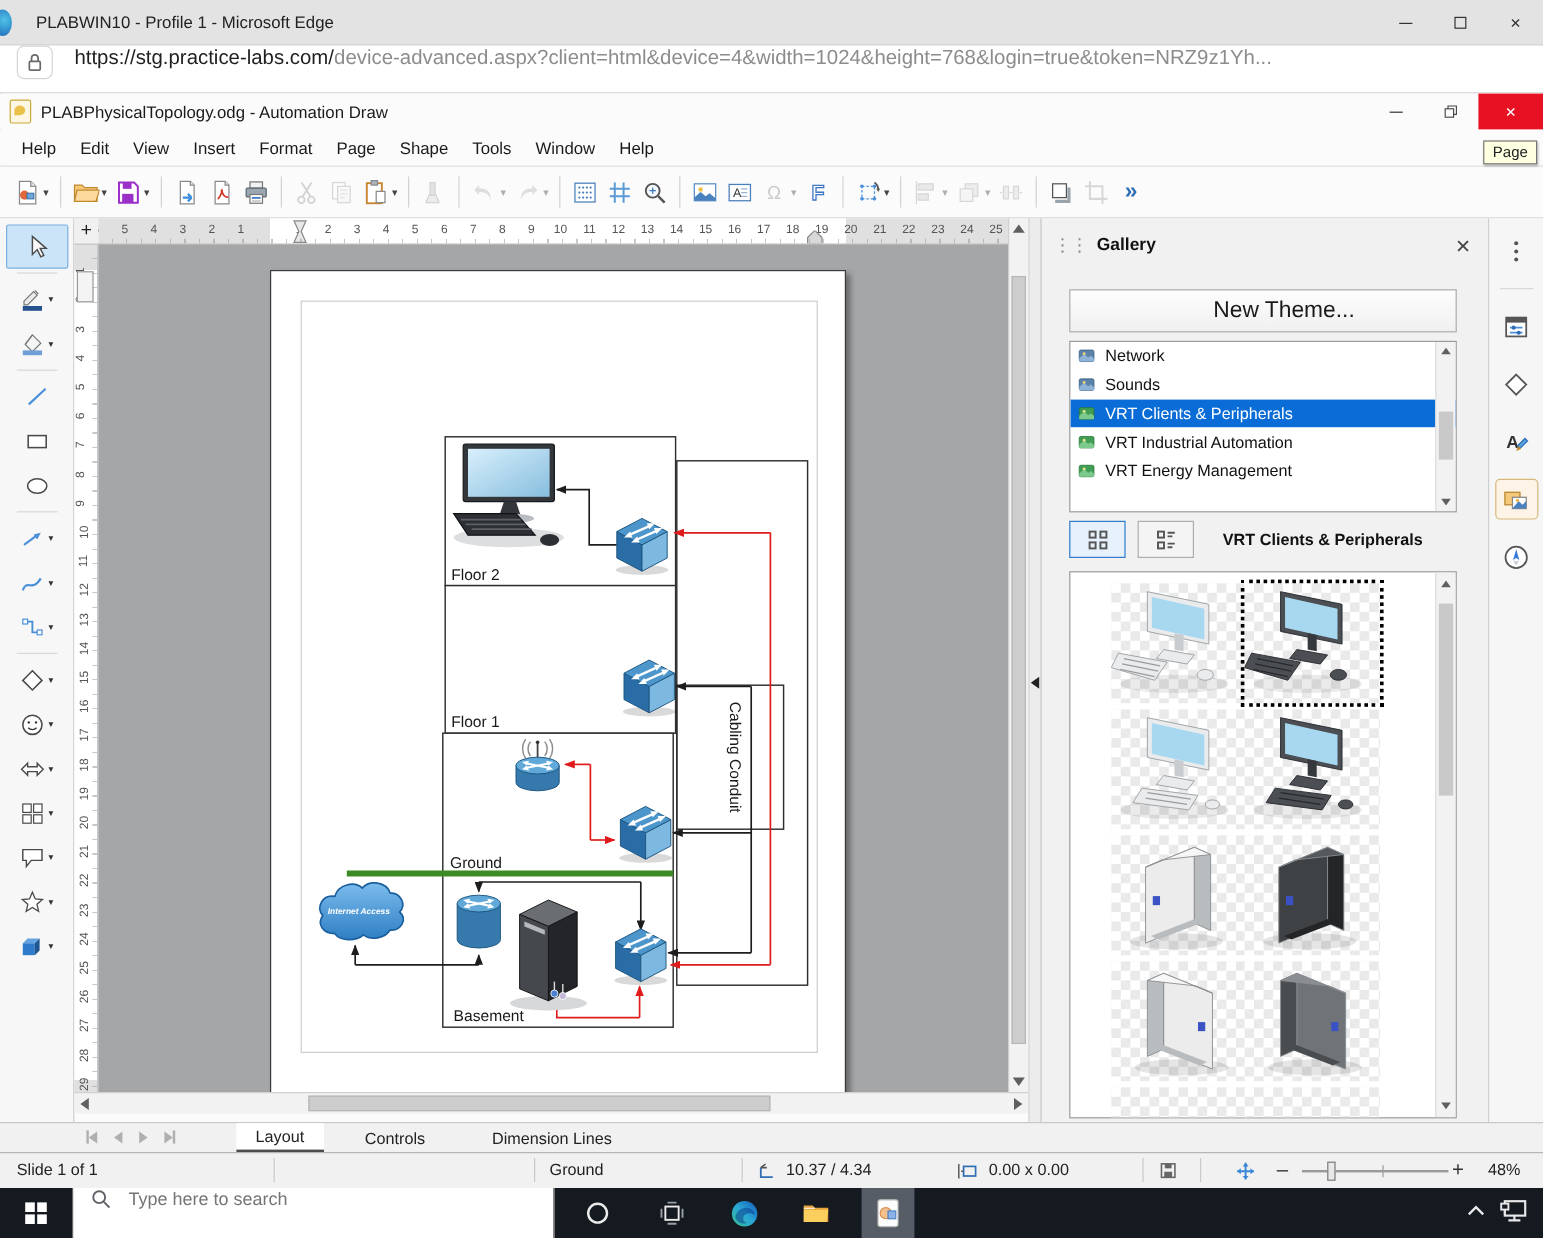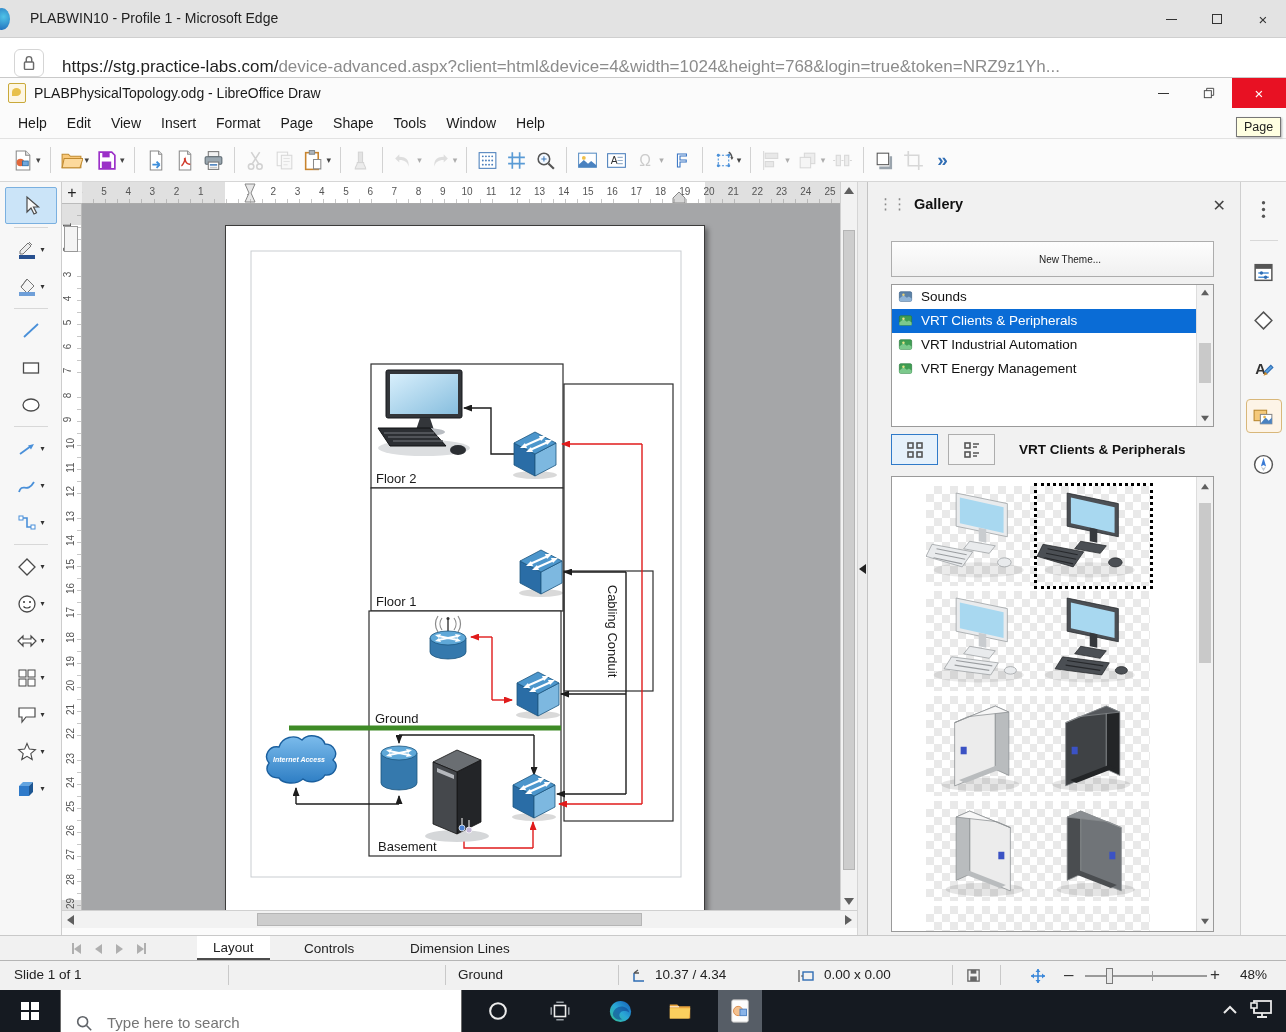--- a/index.html
+++ b/index.html
@@ -8,21 +8,21 @@
   .abs{position:absolute;}
 
   
   .edge-titlebar{left:0;top:0;width:1286px;height:38px;background:#e3e3e3;border-bottom:1px solid #cfcfcf;}
   .edge-logo-sliver{left:-6px;top:8px;width:16px;height:22px;border-radius:50%;background:radial-gradient(circle at 60% 40%,#4fc3e8,#1b62b5);}
   .edge-title{left:30px;top:10px;font-size:14px;color:#222;}
   .winbtn{width:46px;height:38px;display:flex;align-items:center;justify-content:center;color:#333;font-size:15px;}
   .edge-ctrls{right:0;top:0;display:flex;}
   .glyph-min{display:inline-block;width:11px;border-bottom:1.5px solid #333;}
   .glyph-max{display:inline-block;width:10px;height:10px;border:1.3px solid #333;}
-  .edge-urlbar{left:0;top:38px;width:1286px;height:40px;background:#fff;border-bottom:1px solid #c9c9c9;display:flex;align-items:flex-end;}
+  .edge-urlbar{left:0;top:38px;width:1286px;height:40px;background:#fff;border-bottom:1px solid #c9c9c9;display:flex;align-items:flex-start;}
   .lockbox{margin-left:14px;width:30px;height:28px;border:1px solid #d5d5d5;border-radius:6px;display:flex;align-items:center;justify-content:center;}
   .url-text{margin-left:18px;font-size:17px;white-space:nowrap;}
   .url-text .dom{color:#1f1f1f;}
   .url-text .rest{color:#8c8c8c;}
 
   
   .lo-window{left:0;top:78px;width:1286px;height:912px;background:#fbfbfb;border-left:1px solid #9a9a9a;border-right:1px solid #9a9a9a;}
   .lo-titlebar{left:0;top:78px;width:1286px;height:30px;background:#fbfbfb;}
   .lo-icon{left:8px;top:83px;width:18px;height:20px;background:#fdf6e3;border:1px solid #c9a93a;border-radius:2px;}
   .lo-icon:after{content:"";position:absolute;left:3px;top:4px;width:9px;height:8px;background:#e8c04a;border-radius:50% 50% 50% 0;}
@@ -72,21 +72,21 @@
   .tri-right{border-top:5px solid transparent;border-bottom:5px solid transparent;border-left:7px solid #5f5f5f;}
   .side-handle{left:857px;top:182px;width:10px;height:753px;background:#ececec;border-left:1px solid #d5d5d5;}
   .side-handle .tri-left{position:absolute;left:1px;top:382px;border-right-color:#222;}
 
   
   .gallery{left:867px;top:182px;width:373px;height:753px;background:#f1f1f1;border-left:1px solid #c3c3c3;}
   .gal-header{left:0;top:8px;width:100%;height:28px;display:flex;align-items:center;}
   .gal-grip{color:#8a8a8a;font-size:15px;margin-left:10px;letter-spacing:-1px;}
   .gal-title{margin-left:8px;font-size:14.5px;font-weight:bold;color:#111;}
   .gal-close{position:absolute;right:14px;top:6px;font-size:16px;color:#444;}
-  .newtheme-btn{left:23px;top:59px;width:323px;height:36px;background:linear-gradient(#fdfdfd,#f0f0f0);border:1px solid #adadad;display:flex;align-items:center;justify-content:center;font-size:10px;color:#1a1a1a;padding-left:35px;}
+  .newtheme-btn{left:23px;top:59px;width:323px;height:36px;background:linear-gradient(#fdfdfd,#f0f0f0);border:1px solid #adadad;display:flex;align-items:center;justify-content:center;font-size:19px;color:#1a1a1a;padding-left:35px;}
   .theme-list{left:23px;top:102px;width:323px;height:143px;background:#fff;border:1px solid #9a9a9a;overflow:hidden;}
   .theme-row{display:flex;align-items:center;height:23.8px;padding-left:5px;gap:7px;font-size:13.5px;color:#111;}
   .theme-row svg{width:17px;height:15px;flex:0 0 auto;}
   .theme-row.sel{background:#0a6cd6;color:#fff;}
   .list-scroll{position:absolute;right:0;top:0;width:17px;height:100%;background:#f2f2f2;border-left:1px solid #ddd;}
   .list-scroll .tri-up{position:absolute;left:3px;top:4px;transform:scale(.8);}
   .list-scroll .tri-down{position:absolute;left:3px;bottom:4px;transform:scale(.8);}
   .list-thumbv{position:absolute;left:2px;top:58px;width:12px;height:40px;background:#c9c9c9;}
   .viewbtn{width:47px;height:31px;display:flex;align-items:center;justify-content:center;background:#f4f4f4;border:1px solid #adadad;}
   .viewbtn.active{background:#e6f1fb;border:1.5px solid #2f7ac9;}
@@ -125,21 +125,21 @@
   .zoom-tick{position:absolute;top:10px;left:1152px;width:1px;height:10px;background:#9a9a9a;}
   .zoom-thumb{position:absolute;top:7px;left:1106px;width:7px;height:16px;background:#e8e8e8;border:1px solid #7a7a7a;}
   .zoom-minus{position:absolute;top:4px;left:1064px;font-size:17px;color:#333;}
   .zoom-plus{position:absolute;top:4px;left:1210px;font-size:17px;color:#333;}
 
   
   .taskbar{left:0;top:990px;width:1286px;height:42px;background:#151a21;display:flex;align-items:center;}
   .start-btn{width:60px;height:42px;display:flex;align-items:center;justify-content:center;}
   .winlogo{display:grid;grid-template-columns:8px 8px;grid-template-rows:8px 8px;gap:1.5px;}
   .winlogo span{background:#fff;}
-  .tb-search{width:402px;height:42px;background:#fff;display:flex;align-items:flex-end;border:1px solid #6a6a6a;border-top:none;border-bottom:none;}
+  .tb-search{width:402px;height:42px;background:#fff;display:flex;align-items:flex-start;border:1px solid #6a6a6a;border-top:none;border-bottom:none;}
   .tb-search input{border:none;outline:none;font-size:15px;color:#4a4a4a;width:300px;background:transparent;}
   .tb-search svg{margin:0 12px 0 14px;}
   .tb-slot{width:44px;height:42px;display:flex;align-items:center;justify-content:center;}
   .tb-slot.active{background:#565d66;}
   .tray{position:absolute;right:4px;top:990px;height:42px;display:flex;align-items:center;gap:10px;}
 </style>
 </head>
 <body>
 
 <div id="screen">
@@ -164,21 +164,21 @@
           <rect x="6" y="10" width="10" height="8" rx="1" fill="none" stroke="#6a6a6a" stroke-width="1.6"></rect>
           <path d="M8 10V7a3 3 0 0 1 6 0v3" fill="none" stroke="#6a6a6a" stroke-width="1.6"></path>
         </svg>
     </span>
     <span class="url-text"><span class="dom">https://stg.practice-labs.com/</span><span class="rest">device-advanced.aspx?client=html&amp;device=4&amp;width=1024&amp;height=768&amp;login=true&amp;token=NRZ9z1Yh...</span></span>
   </div>
 
   <div class="abs lo-window"></div>
   <div class="abs lo-titlebar"></div>
   <div class="abs lo-icon"></div>
-  <span class="abs lo-title">PLABPhysicalTopology.odg - LibreOffice Draw</span>
+  <span class="abs lo-title">PLABPhysicalTopology.odg - Automation Draw</span>
   <div class="abs lo-ctrls">
     <span class="winbtn">
         <span class="glyph-min"></span>
       </span>
     <span class="winbtn">
       <svg width="14" height="14" viewBox="0 0 18 18">
           <rect x="3" y="6" width="9" height="9" fill="none" stroke="#444" stroke-width="1.2"></rect>
           <path d="M6 6V3h9v9h-3" fill="none" stroke="#444" stroke-width="1.2"></path>
         </svg>
     </span>
@@ -745,20 +745,28 @@
     </div>
 
   <div class="abs gallery">
     <div class="abs gal-header">
       <span class="gal-grip">⋮⋮</span>
       <span class="gal-title">Gallery</span>
       <span class="gal-close">✕</span>
     </div>
     <div class="abs newtheme-btn">New Theme...</div>
     <div class="abs theme-list" id="themelist">
+        <div class="theme-row">
+          <svg viewBox="0 0 22 22">
+            <rect x="2" y="4" width="18" height="14" rx="2" fill="#5b82a8" stroke="#3a5f86"></rect>
+            <path d="M2 14l6-5 5 4 3-2 4 3v4H2z" fill="#8fb3d6"></path>
+            <circle cx="8" cy="8.5" r="1.8" fill="#e8d27a"></circle>
+          </svg>
+          <span>Network</span>
+        </div>
         <div class="theme-row">
           <svg viewBox="0 0 22 22">
             <rect x="2" y="4" width="18" height="14" rx="2" fill="#5b82a8" stroke="#3a5f86"></rect>
             <path d="M2 14l6-5 5 4 3-2 4 3v4H2z" fill="#8fb3d6"></path>
             <circle cx="8" cy="8.5" r="1.8" fill="#e8d27a"></circle>
           </svg>
           <span>Sounds</span>
         </div>
         <div class="theme-row sel">
           <svg viewBox="0 0 22 22">

